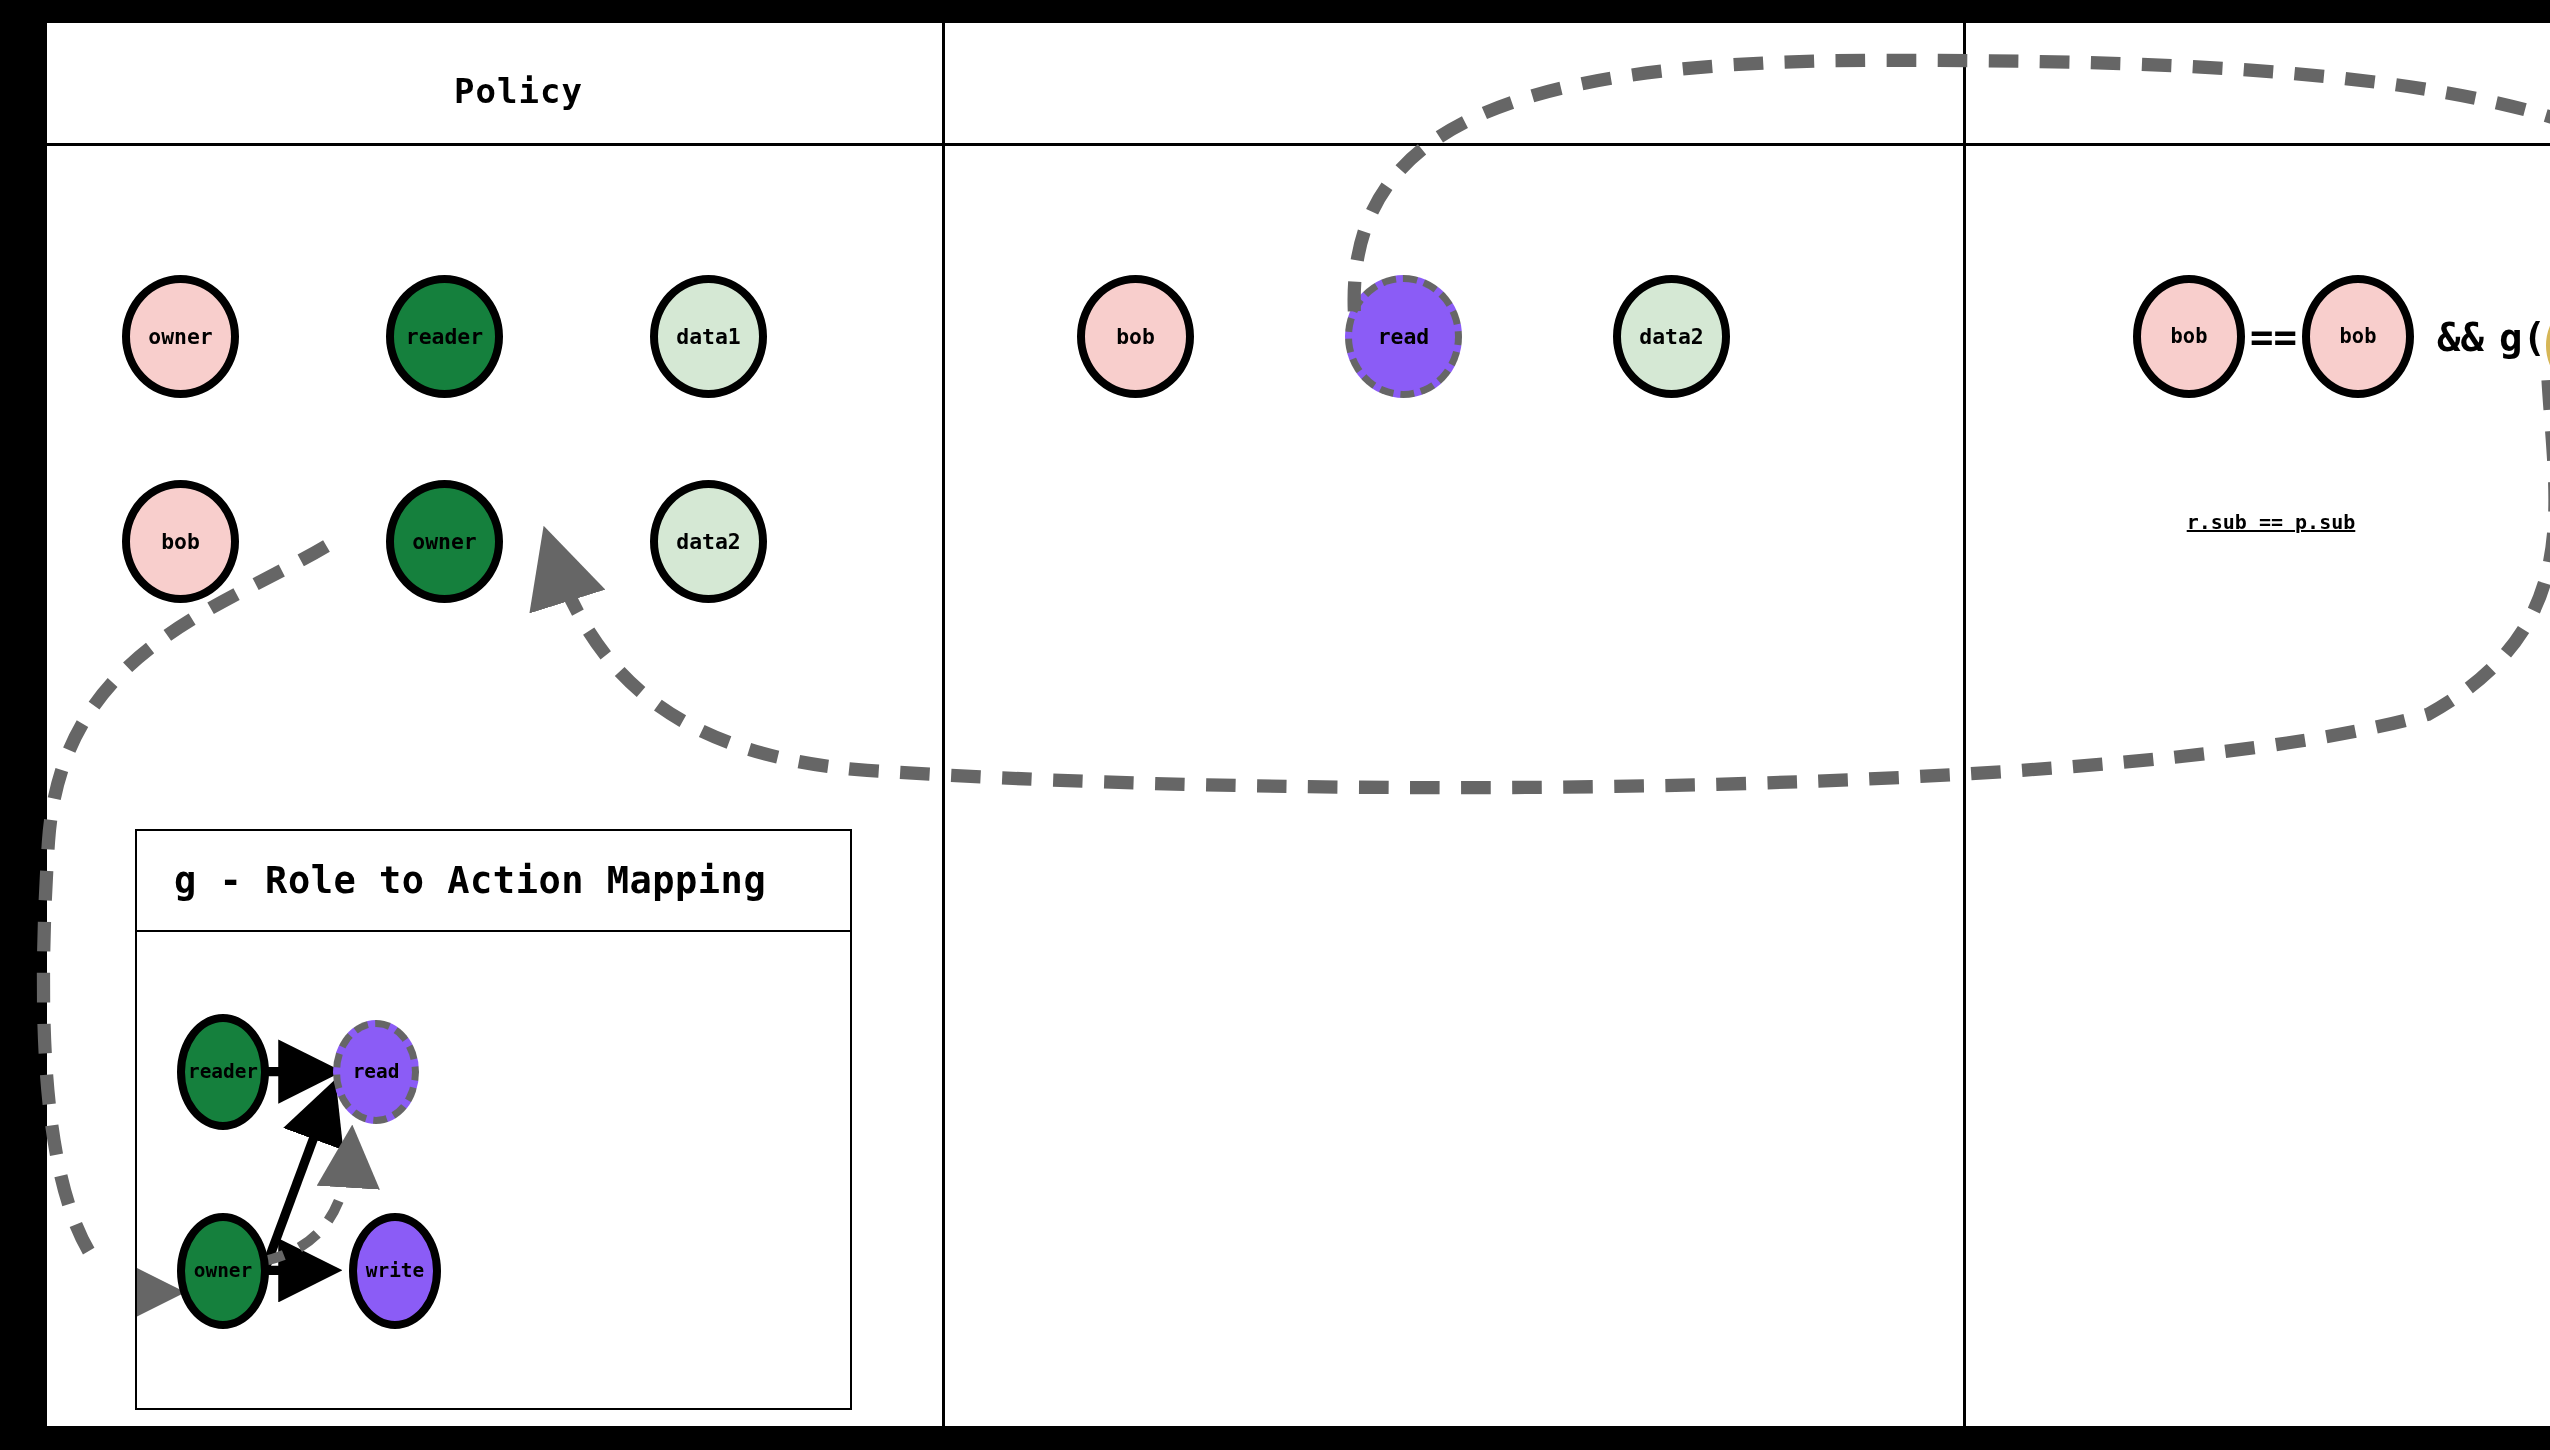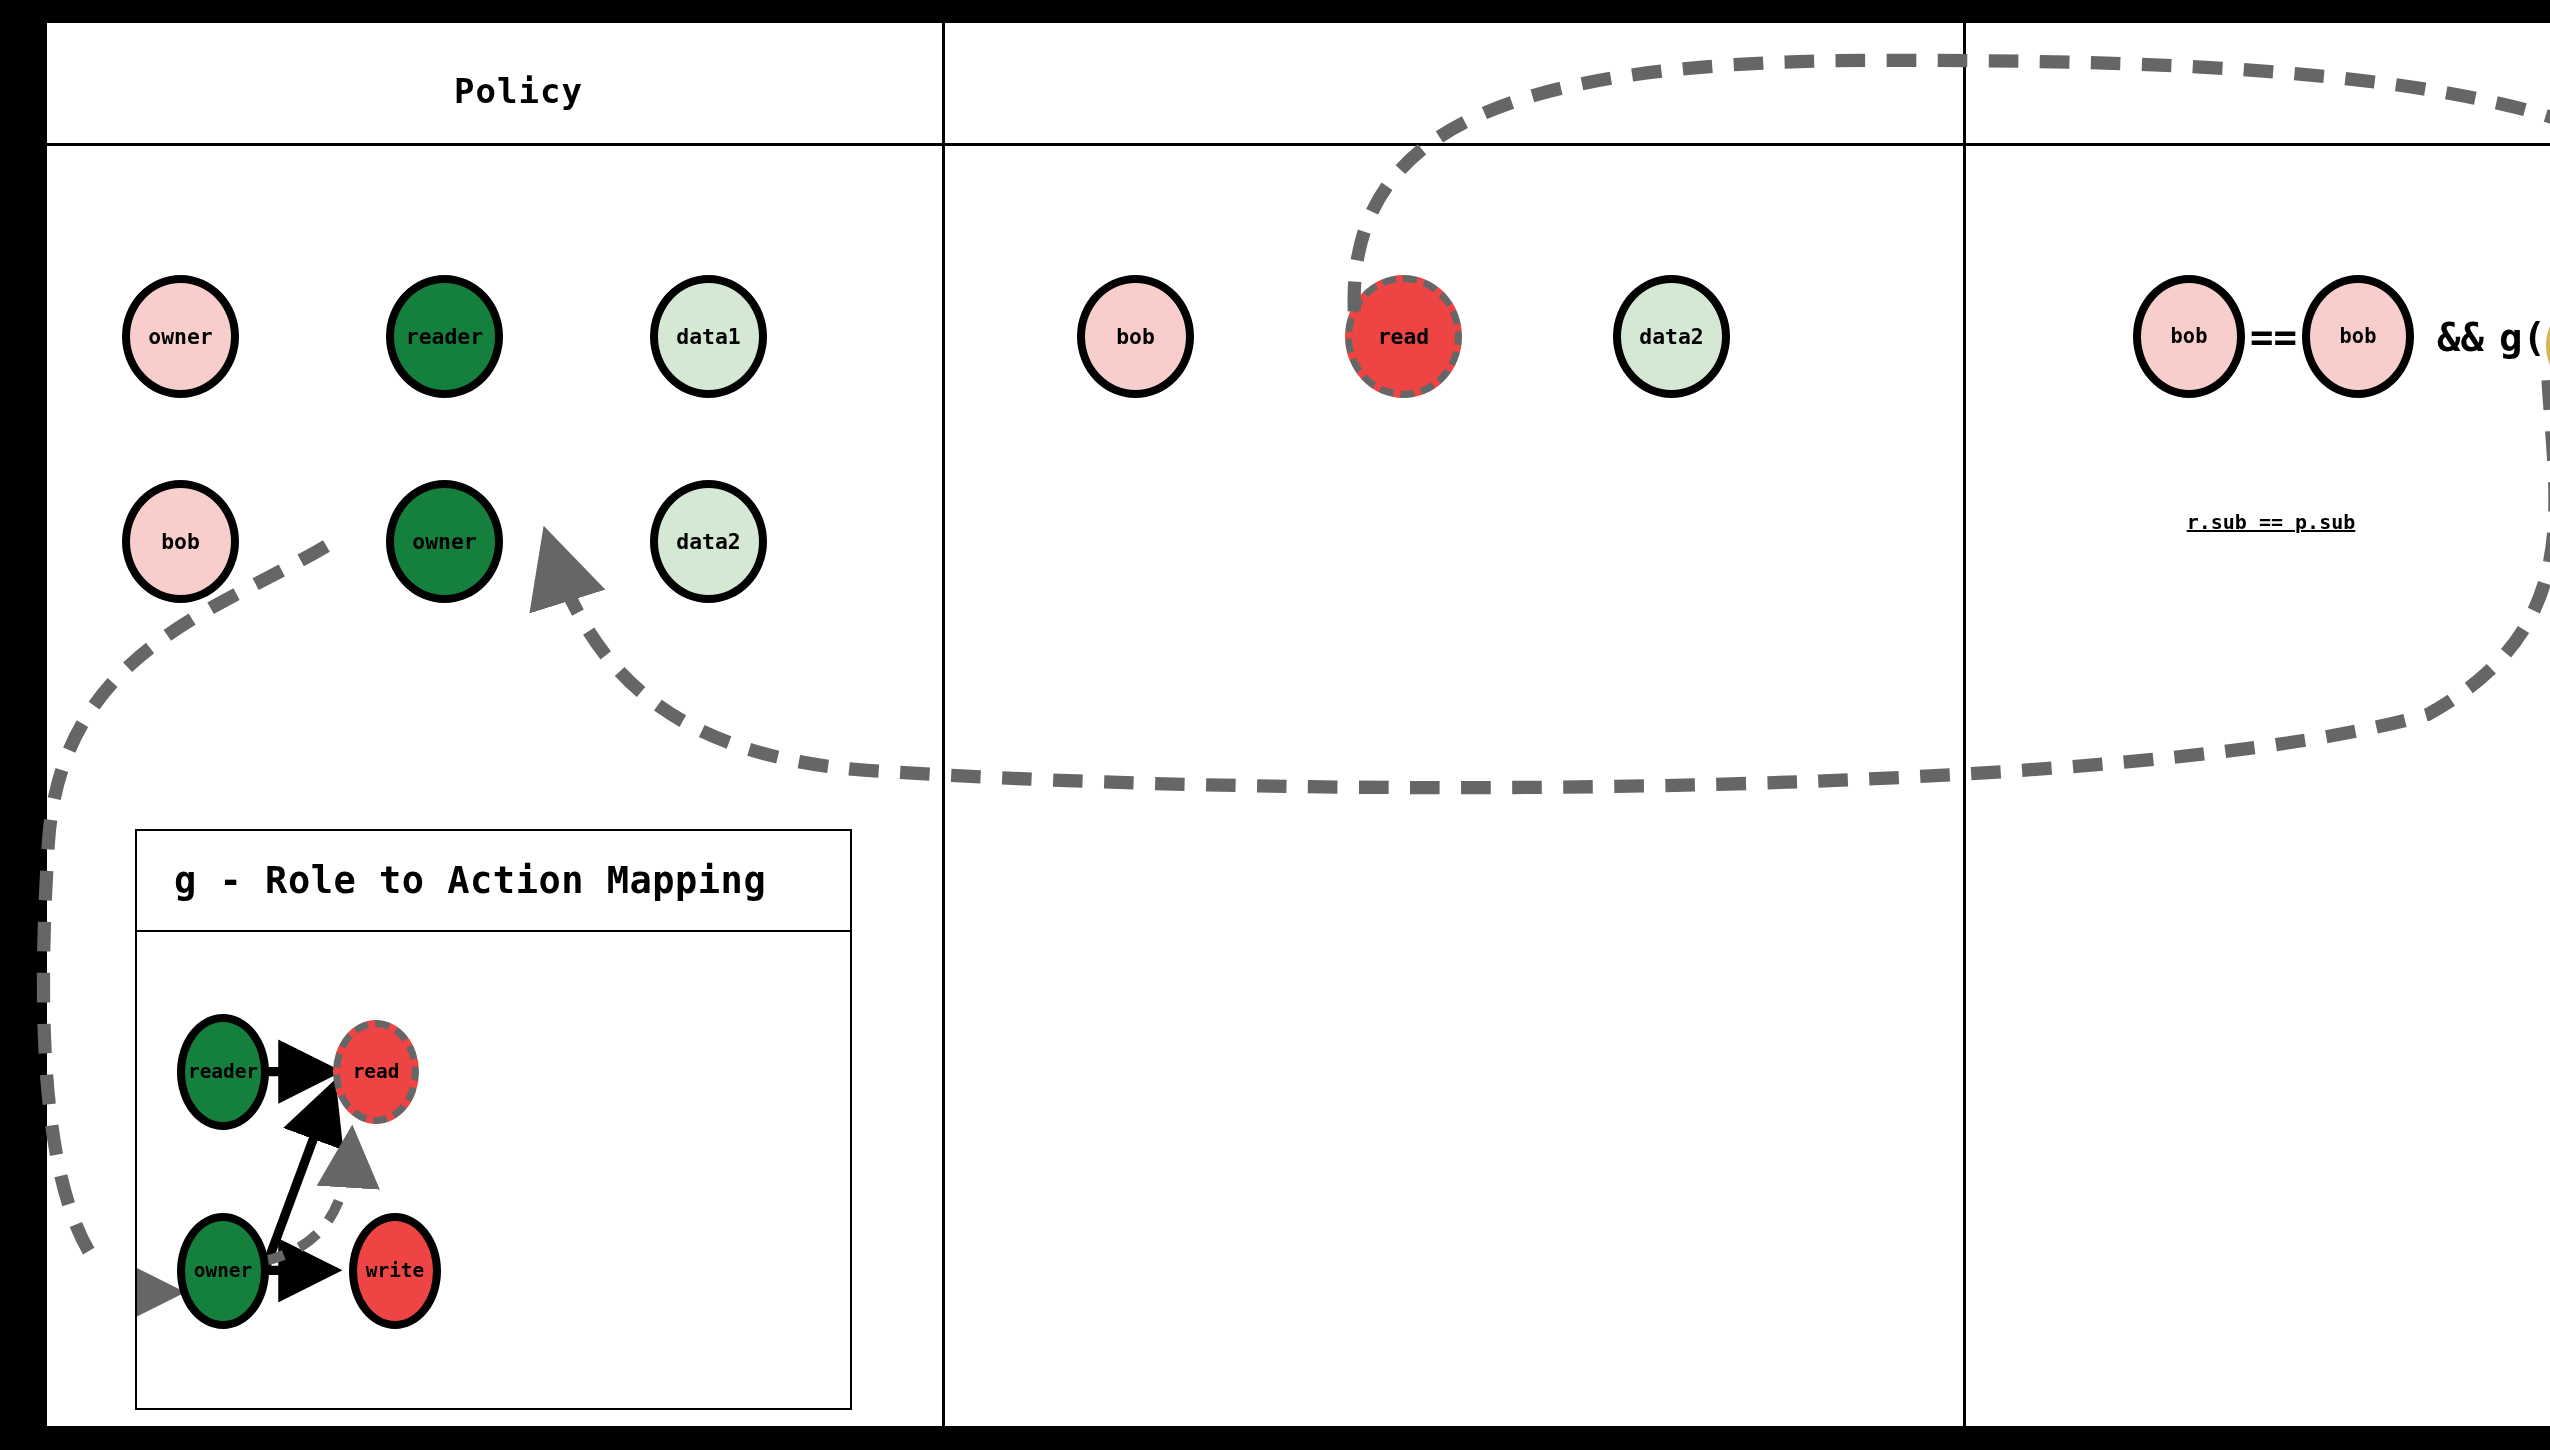--- a/index.html
+++ b/index.html
@@ -64,21 +64,21 @@
     text-align: center;
     line-height: 1;
     white-space: nowrap;
   }
   .node.solid  { border-style: solid; }
   .node.dashed { border-style: dashed; }
 
   .fill-pink   { background: #f8cecc; }
   .fill-yellow { background: #15803d; }
   .fill-green  { background: #d5e8d4; }
-  .fill-blue   { background: #ef4444; }
+  .fill-blue   { background: #8b5cf6; }
 
   .stroke-black { border-color: #000000; }
   .stroke-gray  { border-color: #666666; }
   .stroke-gold  { border-color: #d6b656; }
 
   
   .op {
     position: absolute;
     font-family: "DejaVu Sans Mono", "Liberation Mono", monospace;
     font-weight: bold;

